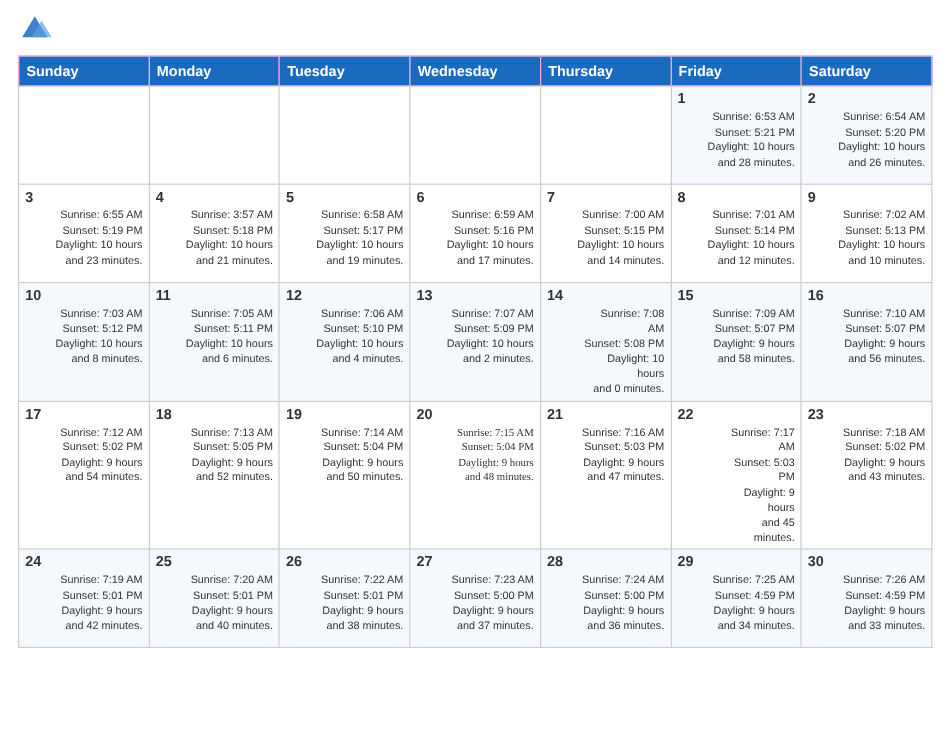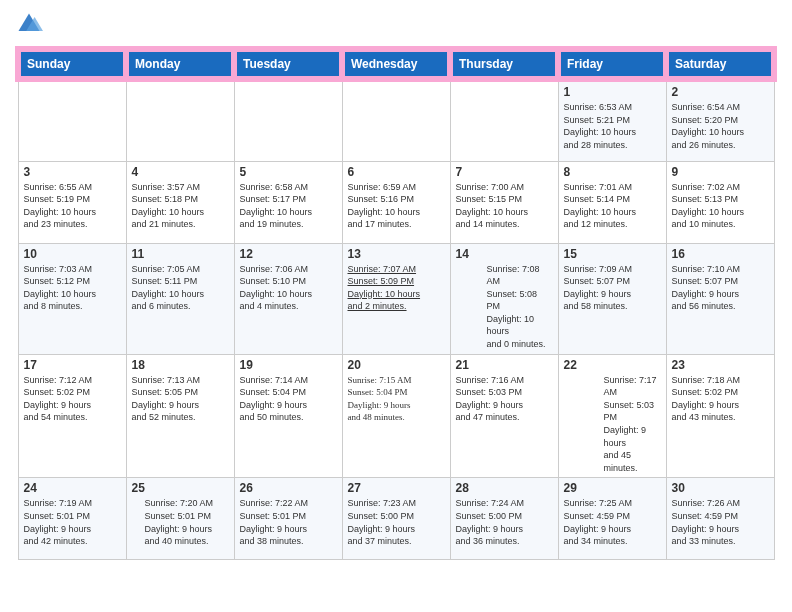--- a/index.html
+++ b/index.html
@@ -54,21 +54,21 @@
       width: 100%;
       border-collapse: collapse;
     }
     thead tr th {
       background-color: #1a6bbf;
       color: #fff;
       font-size: 12px;
       font-weight: bold;
       padding: 5px 6px;
       text-align: left;
-      border: 6px solid #f9a8d4;
+      border: 1px solid #f9a8d4;
     }
     tbody tr td {
       vertical-align: top;
       border: 1px solid #ccc;
       padding: 3px 5px;
       font-size: 9.5px;
       color: #333;
       width: calc(100% / 7);
       height: 82px;
       background: #fff;
@@ -79,20 +79,21 @@
     .day-number {
       font-size: 12px;
       font-weight: bold;
       display: block;
       margin-bottom: 2px;
     }
     .day-info {
       font-size: 9px;
       line-height: 1.4;
       color: #333;
+      text-align: right;
     }
     .empty {
       background: #fff !important;
     }
   </style>
 </head>
 <body>
 
 <div class="container">
   <div class="header">
@@ -215,21 +216,21 @@
           </td>
           <td>
             <span class="day-number">12</span>
             <div class="day-info" style="white-space: pre-line;">Sunrise: 7:06 AM
 Sunset: 5:10 PM
 Daylight: 10 hours
 and 4 minutes.</div>
           </td>
           <td>
             <span class="day-number">13</span>
-            <div class="day-info" style="white-space: pre-line; text-decoration: underline;">Sunrise: 7:07 AM
+            <div class="day-info" style="white-space: pre-line;">Sunrise: 7:07 AM
 Sunset: 5:09 PM
 Daylight: 10 hours
 and 2 minutes.</div>
           </td>
           <td>
             <span class="day-number">14</span>
             <div class="day-info" style="white-space: pre-line; margin-left: 31px;">Sunrise: 7:08 AM
 Sunset: 5:08 PM
 Daylight: 10 hours
 and 0 minutes.</div>

